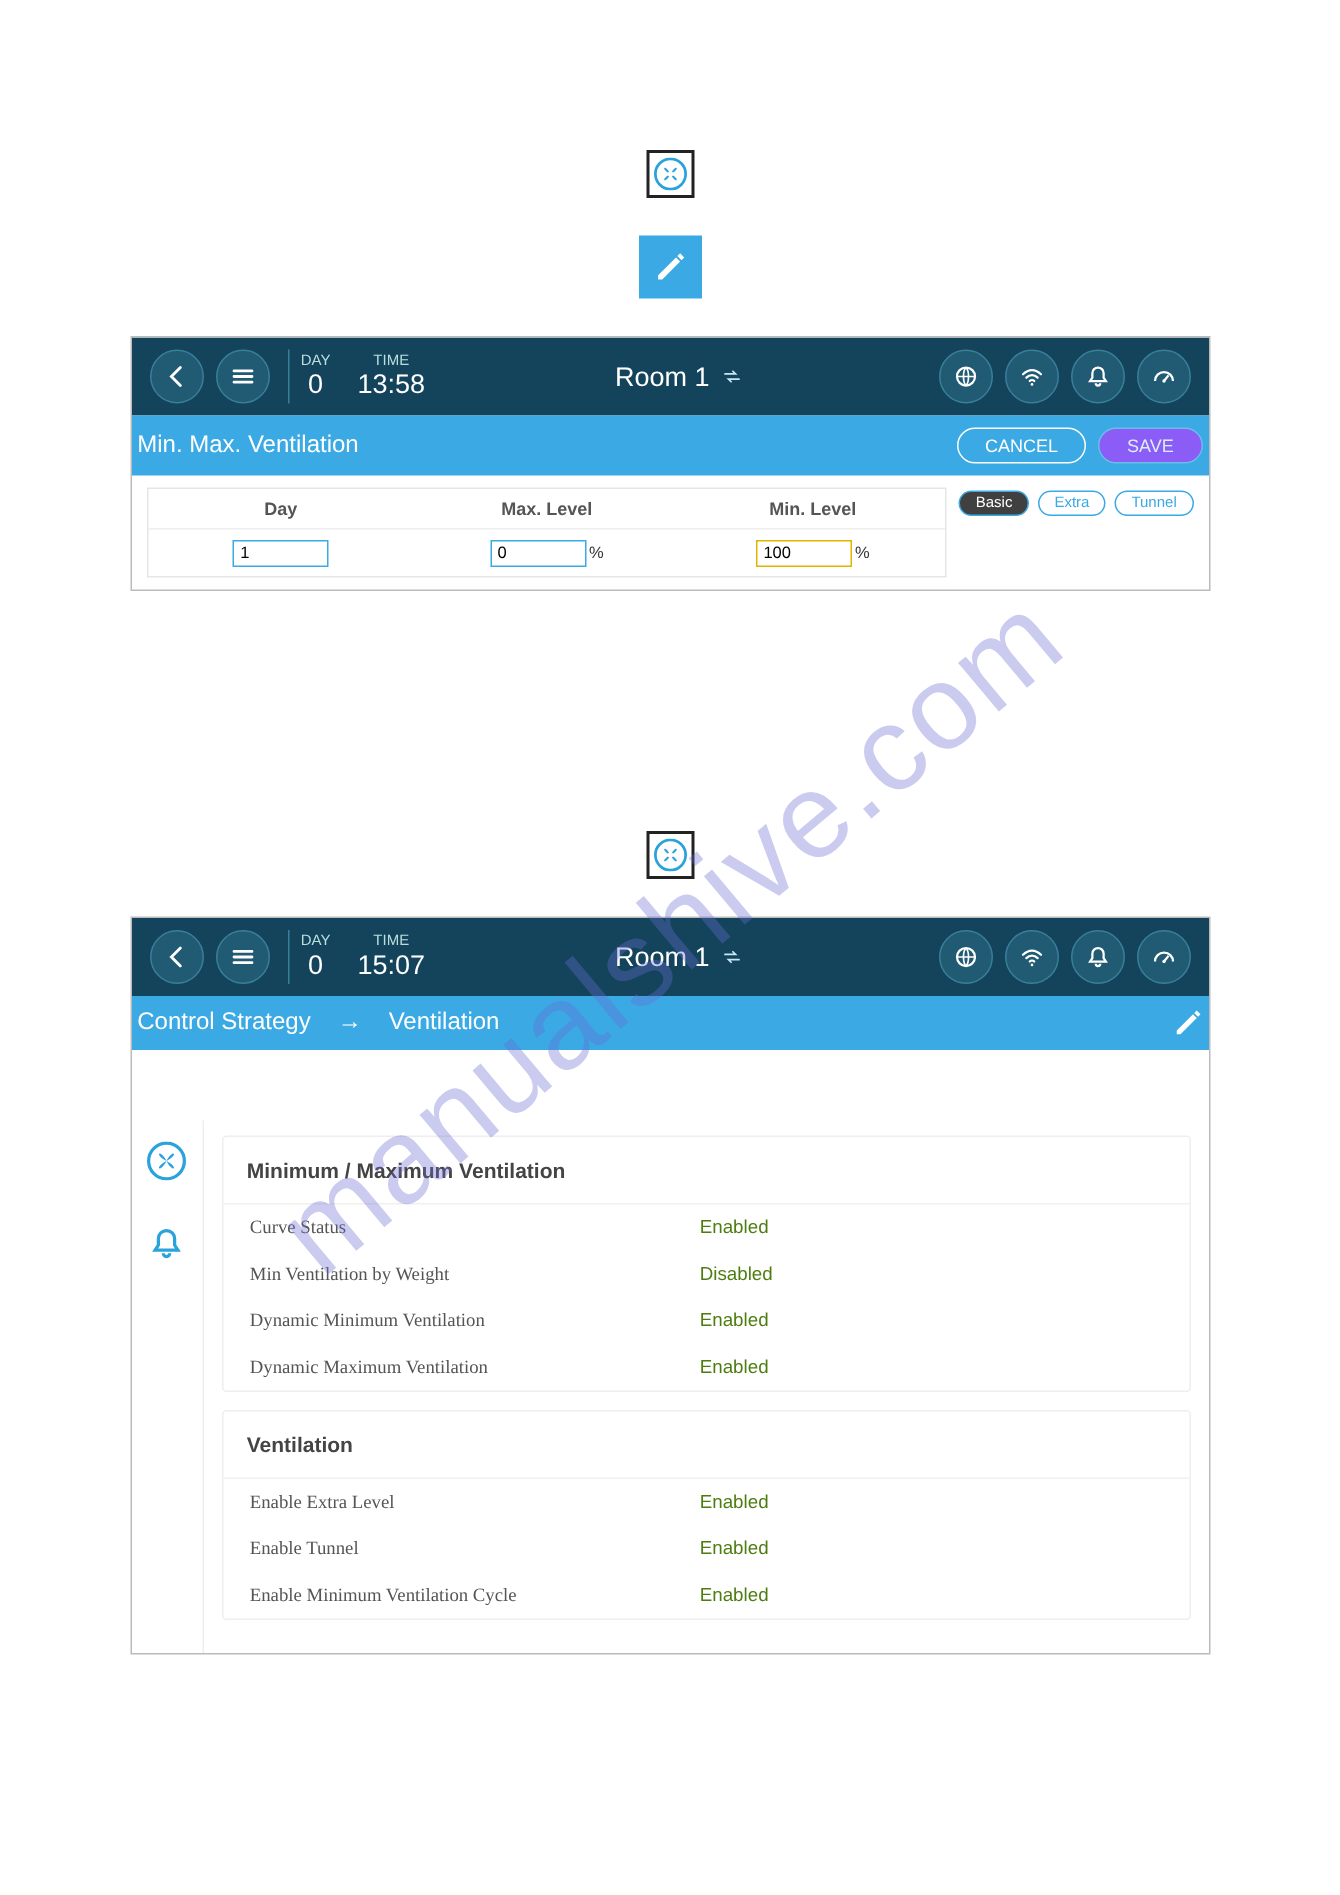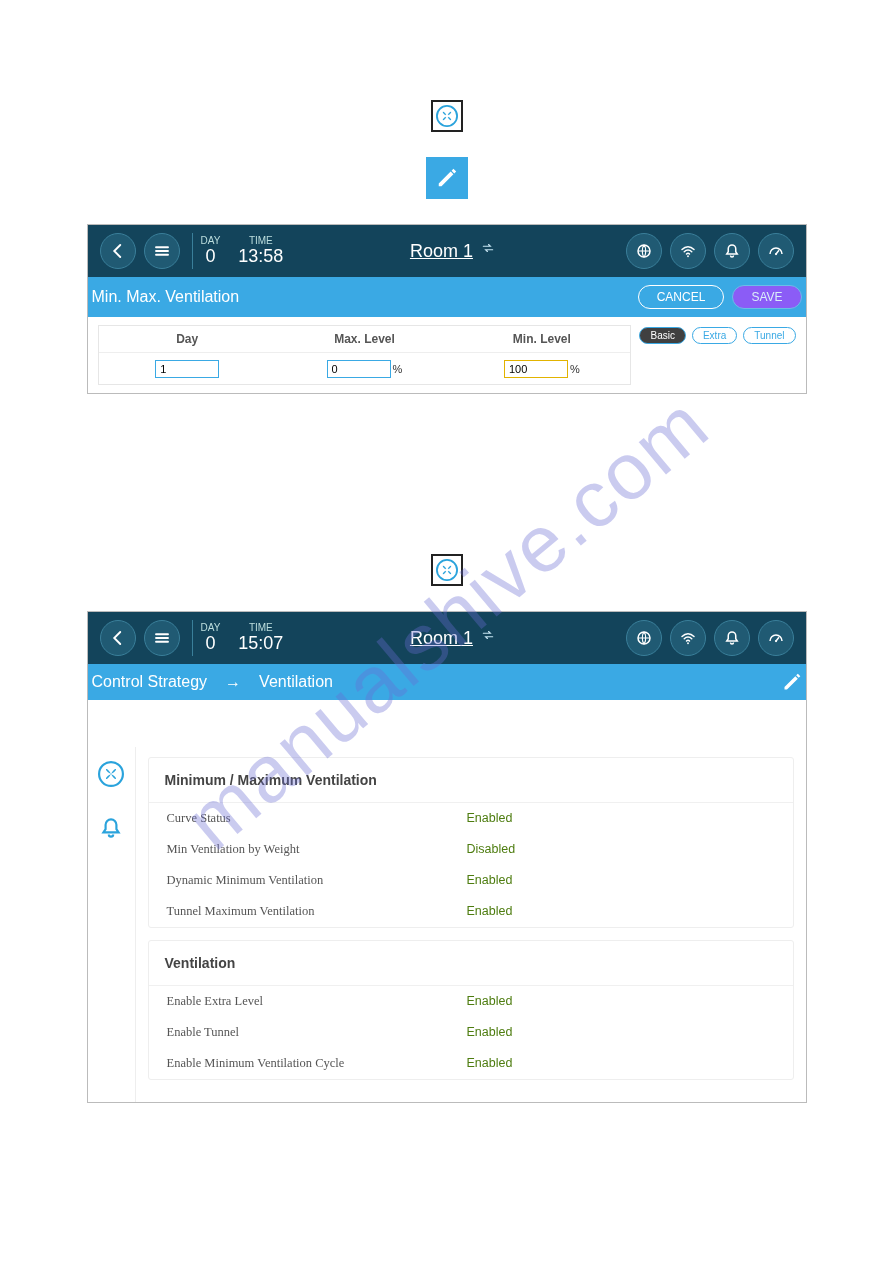--- a/index.html
+++ b/index.html
@@ -66,21 +66,21 @@
     background: #205a73;
     display: flex; align-items: center; justify-content: center;
     margin: 0 4px;
     cursor: pointer;
     border: 1px solid #3a7f9a;
   }
   .divider-v { width: 1px; height: 36px; background: #3a7f9a; margin: 0 8px; }
   .daytime { display: flex; gap: 18px; font-size: 10px; color: #bdd; }
   .daytime .col { text-align: center; }
   .daytime .val { font-size: 18px; color: #fff; font-weight: 400; }
-  .room-title { flex: 1; text-align: center; font-size: 18px; display: flex; align-items: flex-start; justify-content: center; gap: 8px; text-decoration: underline;}
+  .room-title { flex: 1; text-align: center; font-size: 18px; display: flex; align-items: center; justify-content: center; gap: 8px;}
   .appbar-right { display: flex; margin-left: auto; }
 
   
   .subbar {
     background: #3aa9e4;
     color: #fff;
     display: flex;
     align-items: center;
     padding: 8px 4px;
     font-size: 16px;
@@ -343,21 +343,21 @@
             </div>
           <div class="kv">
               <div class="k">Min Ventilation by Weight</div>
               <div class="v">Disabled</div>
             </div>
           <div class="kv">
               <div class="k">Dynamic Minimum Ventilation</div>
               <div class="v">Enabled</div>
             </div>
           <div class="kv">
-              <div class="k">Tunnel Maximum Ventilation</div>
+              <div class="k">Dynamic Maximum Ventilation</div>
               <div class="v">Enabled</div>
             </div>
         </div>
         <div class="card">
           <div class="card-hdr">Ventilation</div>
           <div class="kv">
               <div class="k">Enable Extra Level</div>
               <div class="v">Enabled</div>
             </div>
           <div class="kv">

